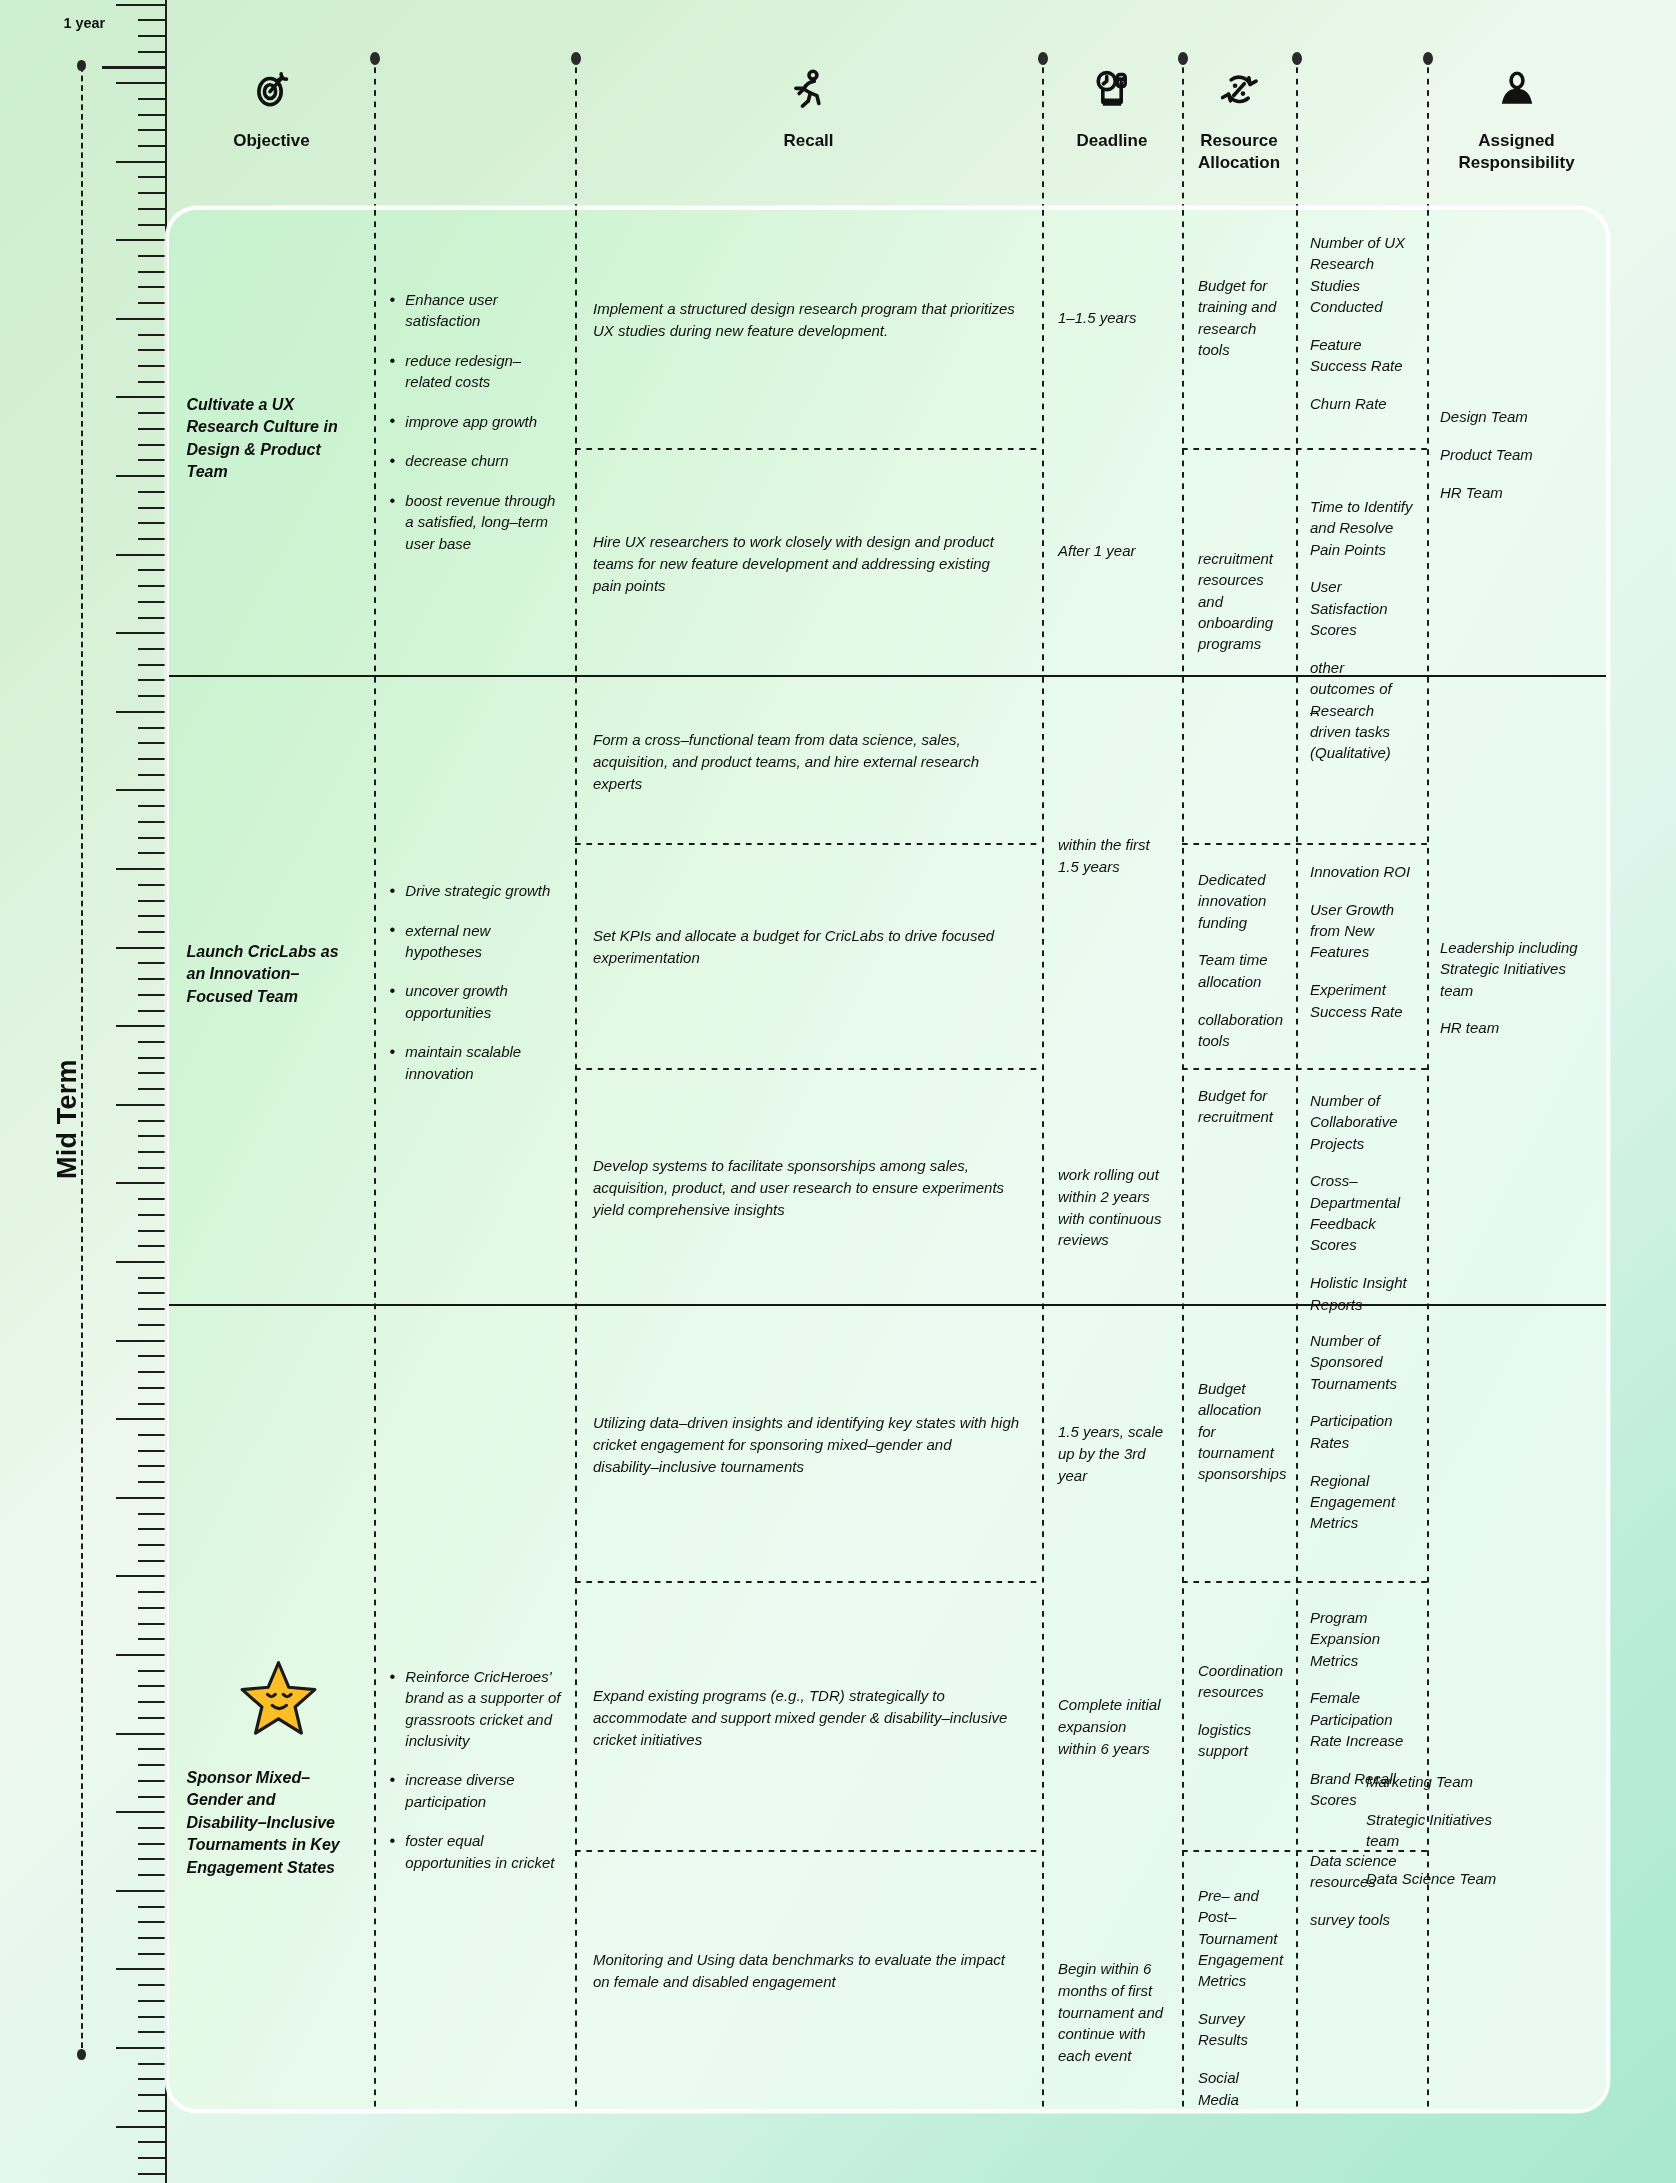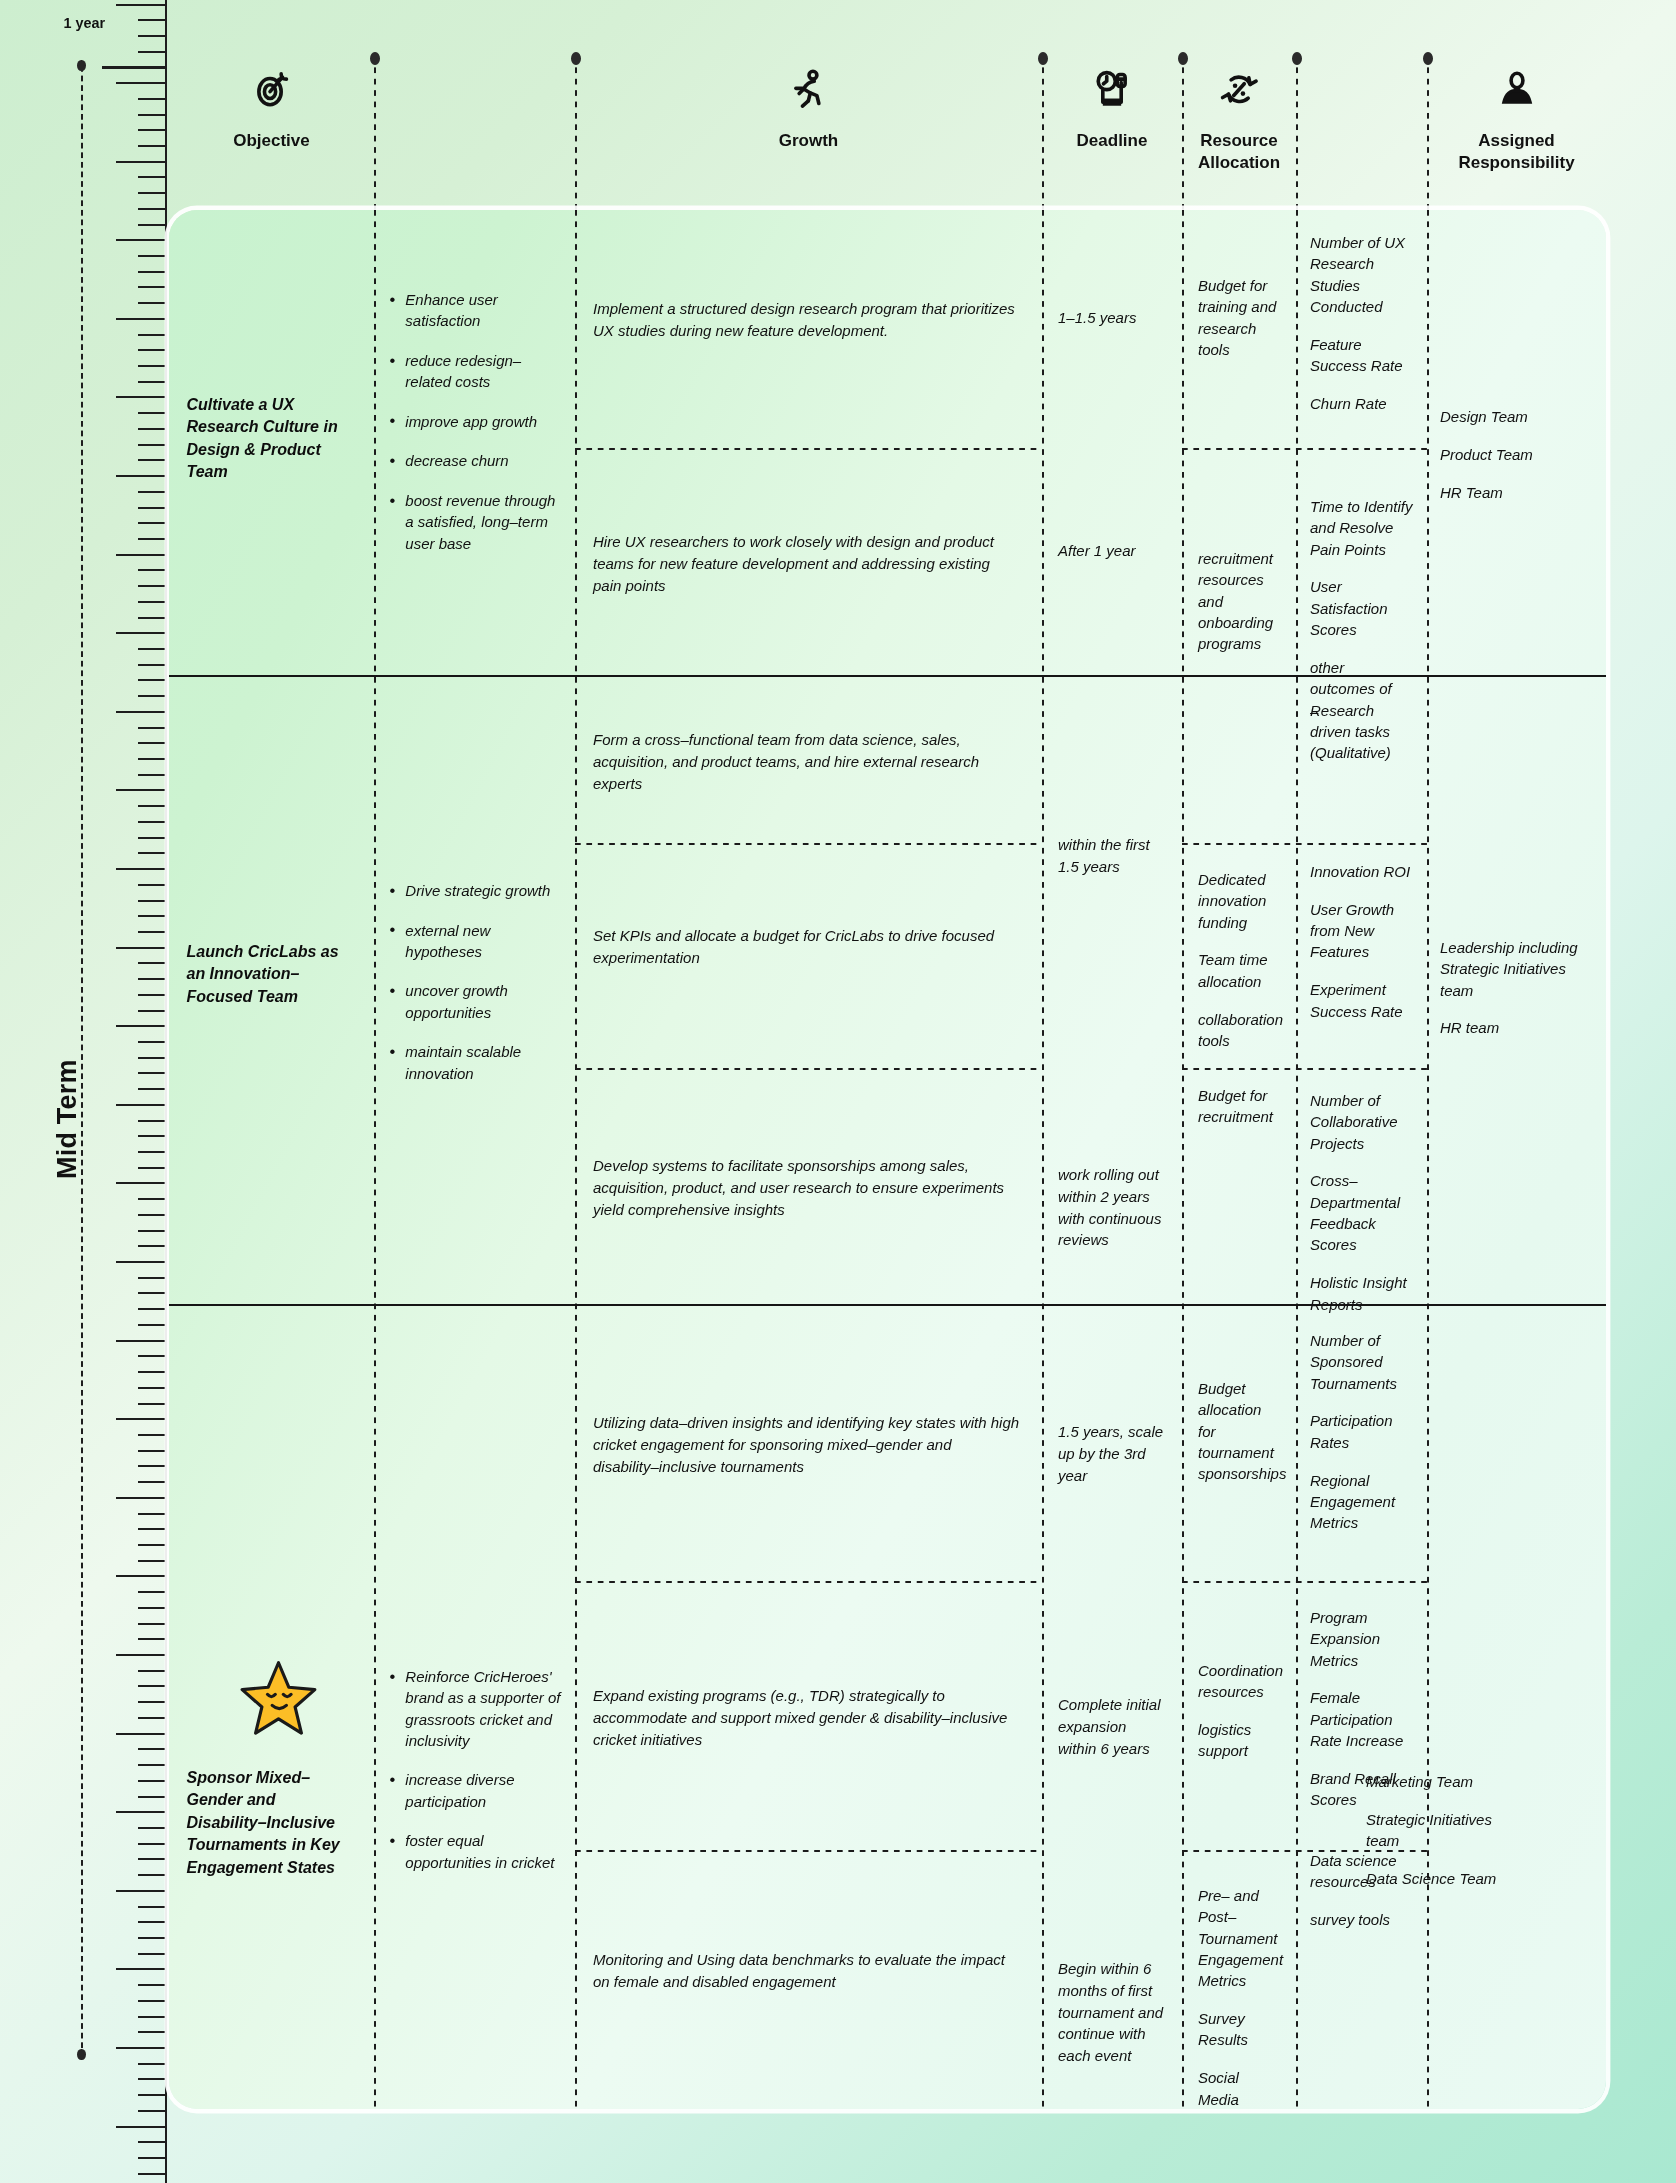--- a/index.html
+++ b/index.html
@@ -305,21 +305,21 @@
           <svg viewBox="0 0 64 64">
             <circle cx="38" cy="11" r="6" stroke="#111" stroke-width="5.5" fill="none" stroke-linecap="round" stroke-linejoin="round"></circle>
             <path d="M40 20 c-8 1 -13 6 -16 12 l-7 7" stroke="#111" stroke-width="5.5" fill="none" stroke-linecap="round" stroke-linejoin="round"></path>
             <path d="M24 32 l10 6 l-3 12" stroke="#111" stroke-width="5.5" fill="none" stroke-linecap="round" stroke-linejoin="round"></path>
             <path d="M31 50 l-9 8" stroke="#111" stroke-width="5.5" fill="none" stroke-linecap="round" stroke-linejoin="round"></path>
             <path d="M34 38 l10 4 l3 12" stroke="#111" stroke-width="5.5" fill="none" stroke-linecap="round" stroke-linejoin="round"></path>
             <path d="M12 31 h10" stroke="#111" stroke-width="5.5" fill="none" stroke-linecap="round" stroke-linejoin="round"></path>
           </svg>
         </div>
         <div class="ttl">
-          <div>Growth</div>
+          <div>Recall</div>
         </div>
       </div>
       <div class="col-head" style="left:873px;width:140px">
         <div class="ic">
           <svg viewBox="0 0 64 64">
             <circle cx="24" cy="20" r="13" stroke="#111" stroke-width="5.5" fill="none" stroke-linecap="round" stroke-linejoin="round"></circle>
             <path d="M24 13 v7 l-5 4" stroke="#111" stroke-width="5.5" fill="none" stroke-linecap="round" stroke-linejoin="round"></path>
             <rect x="40" y="10" width="12" height="18" rx="4" stroke="#111" stroke-width="5.5" fill="none" stroke-linecap="round" stroke-linejoin="round"></rect>
             <path d="M40 17 h12" stroke="#111" stroke-width="5.5" fill="none" stroke-linecap="round" stroke-linejoin="round"></path>
             <path d="M18 34 v18 h28 V22" stroke="#111" stroke-width="5.5" fill="none" stroke-linecap="round" stroke-linejoin="round"></path>

